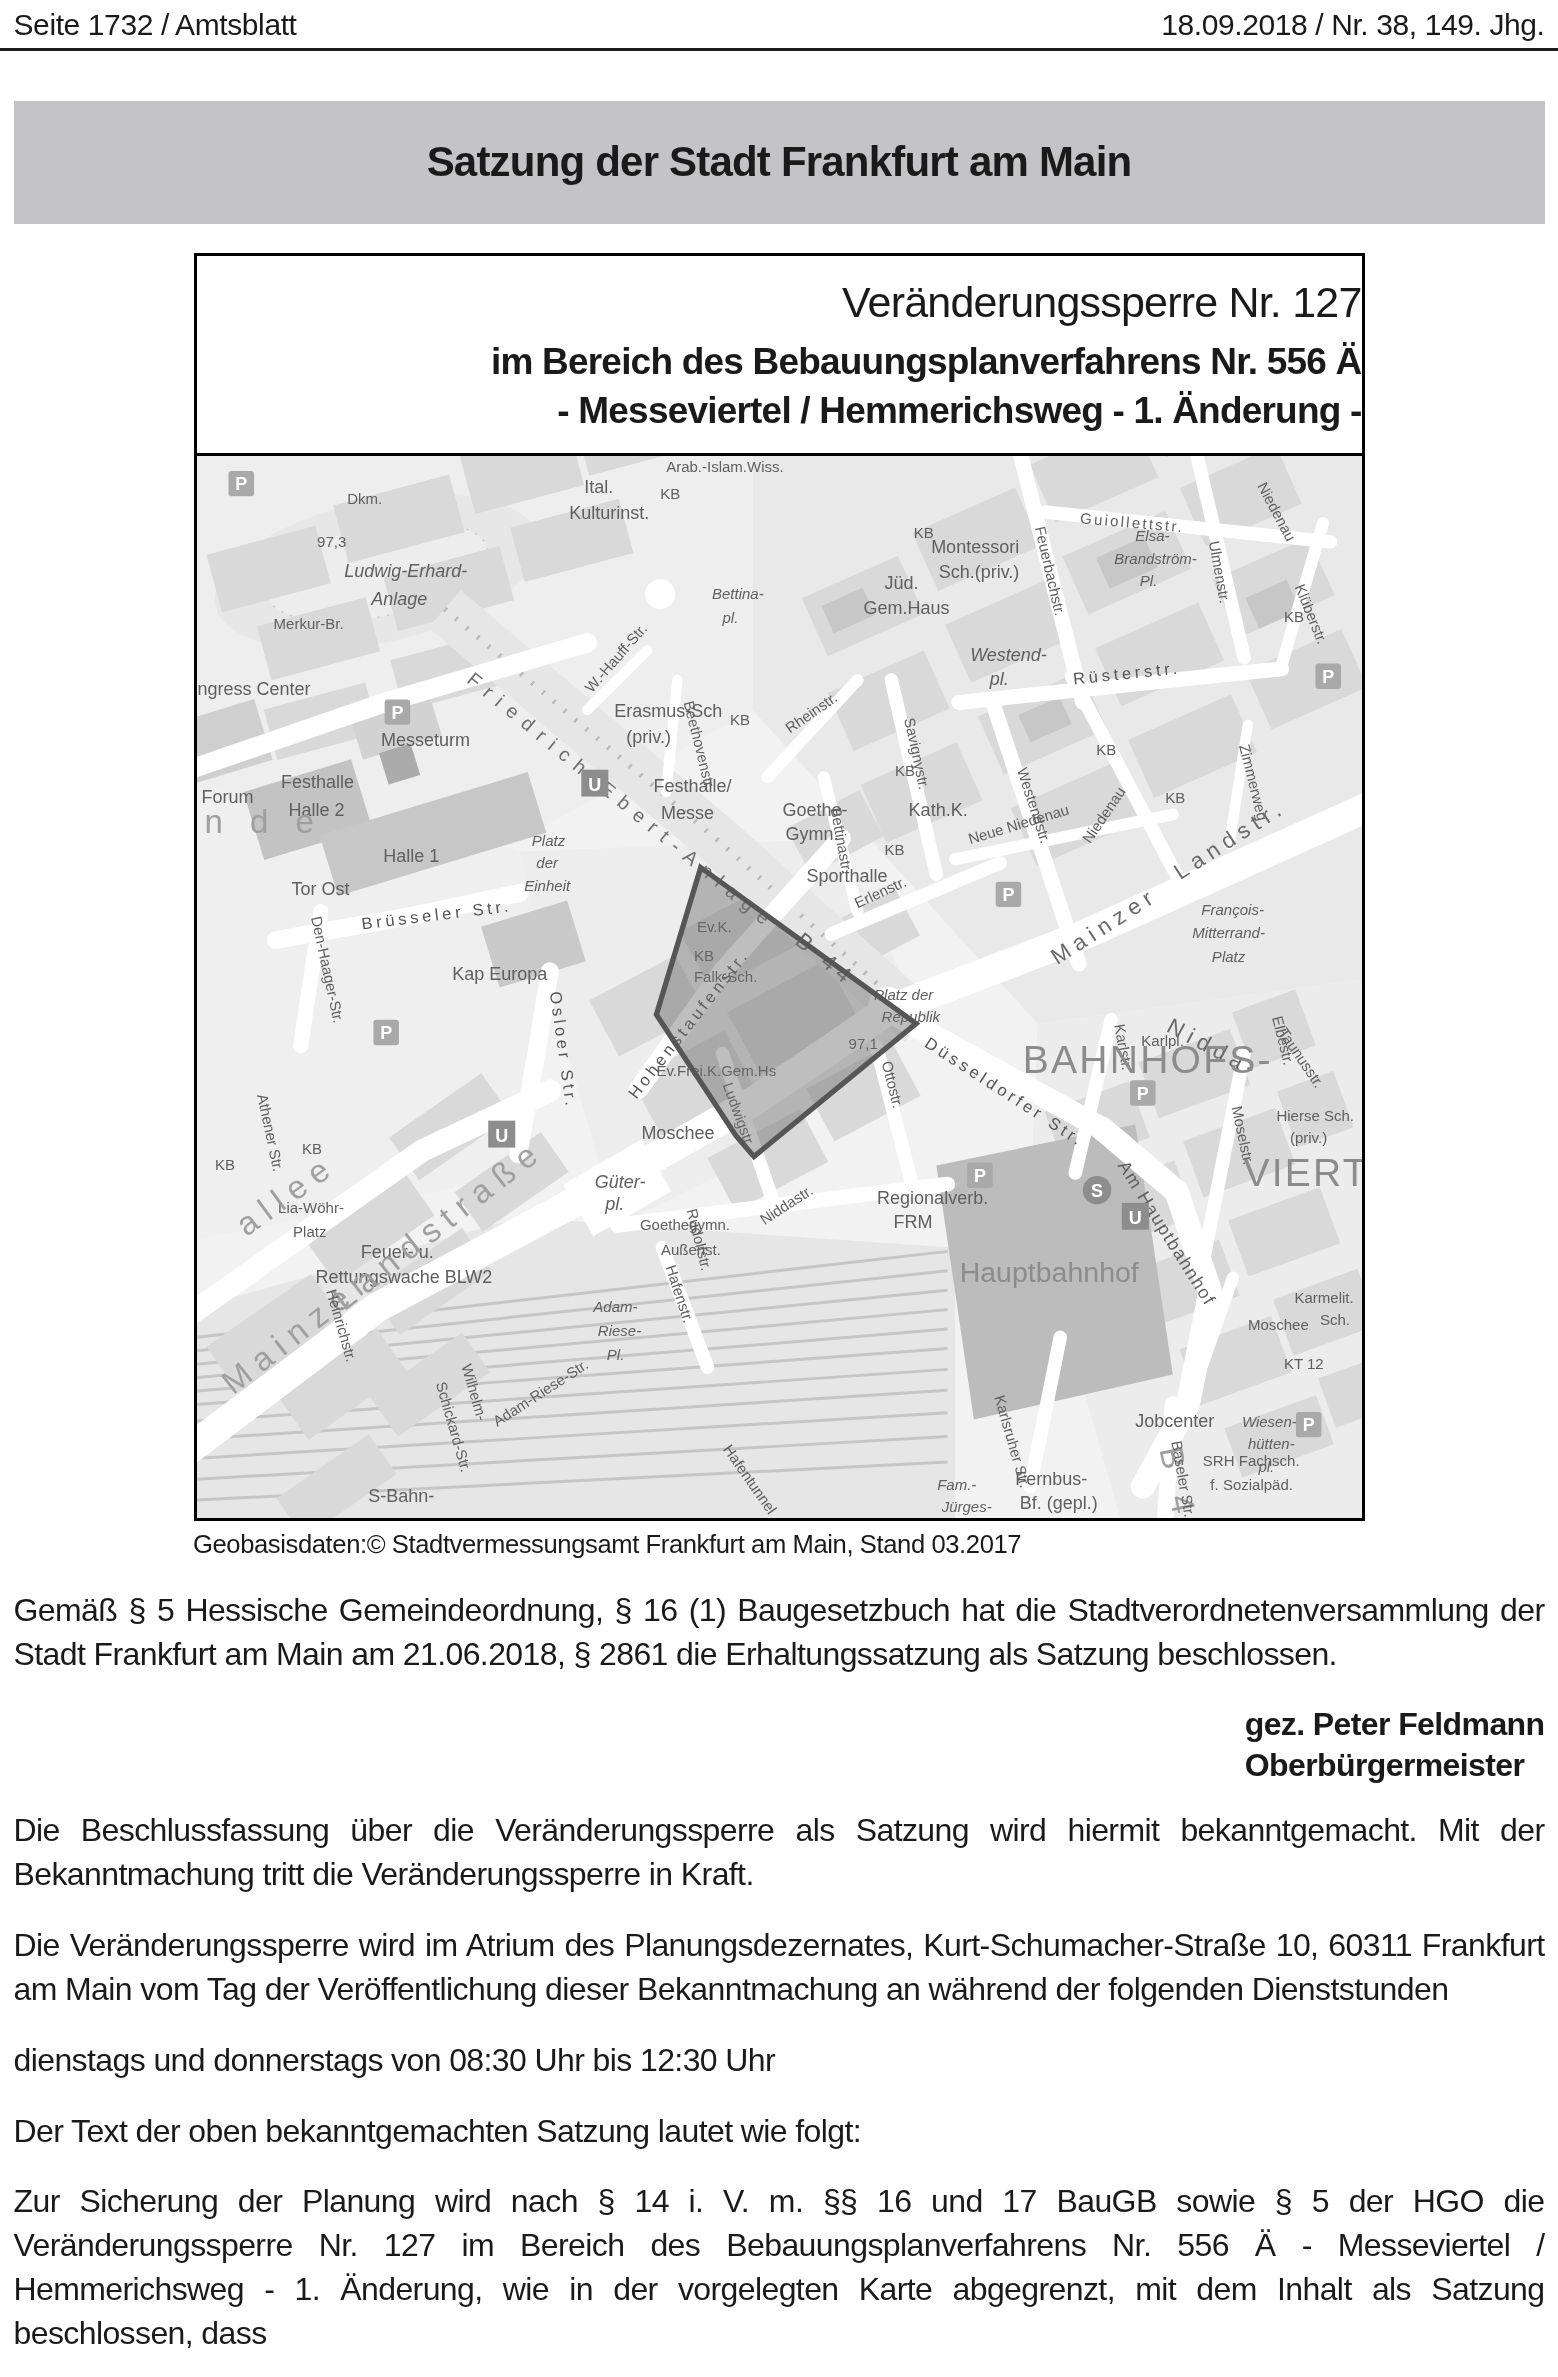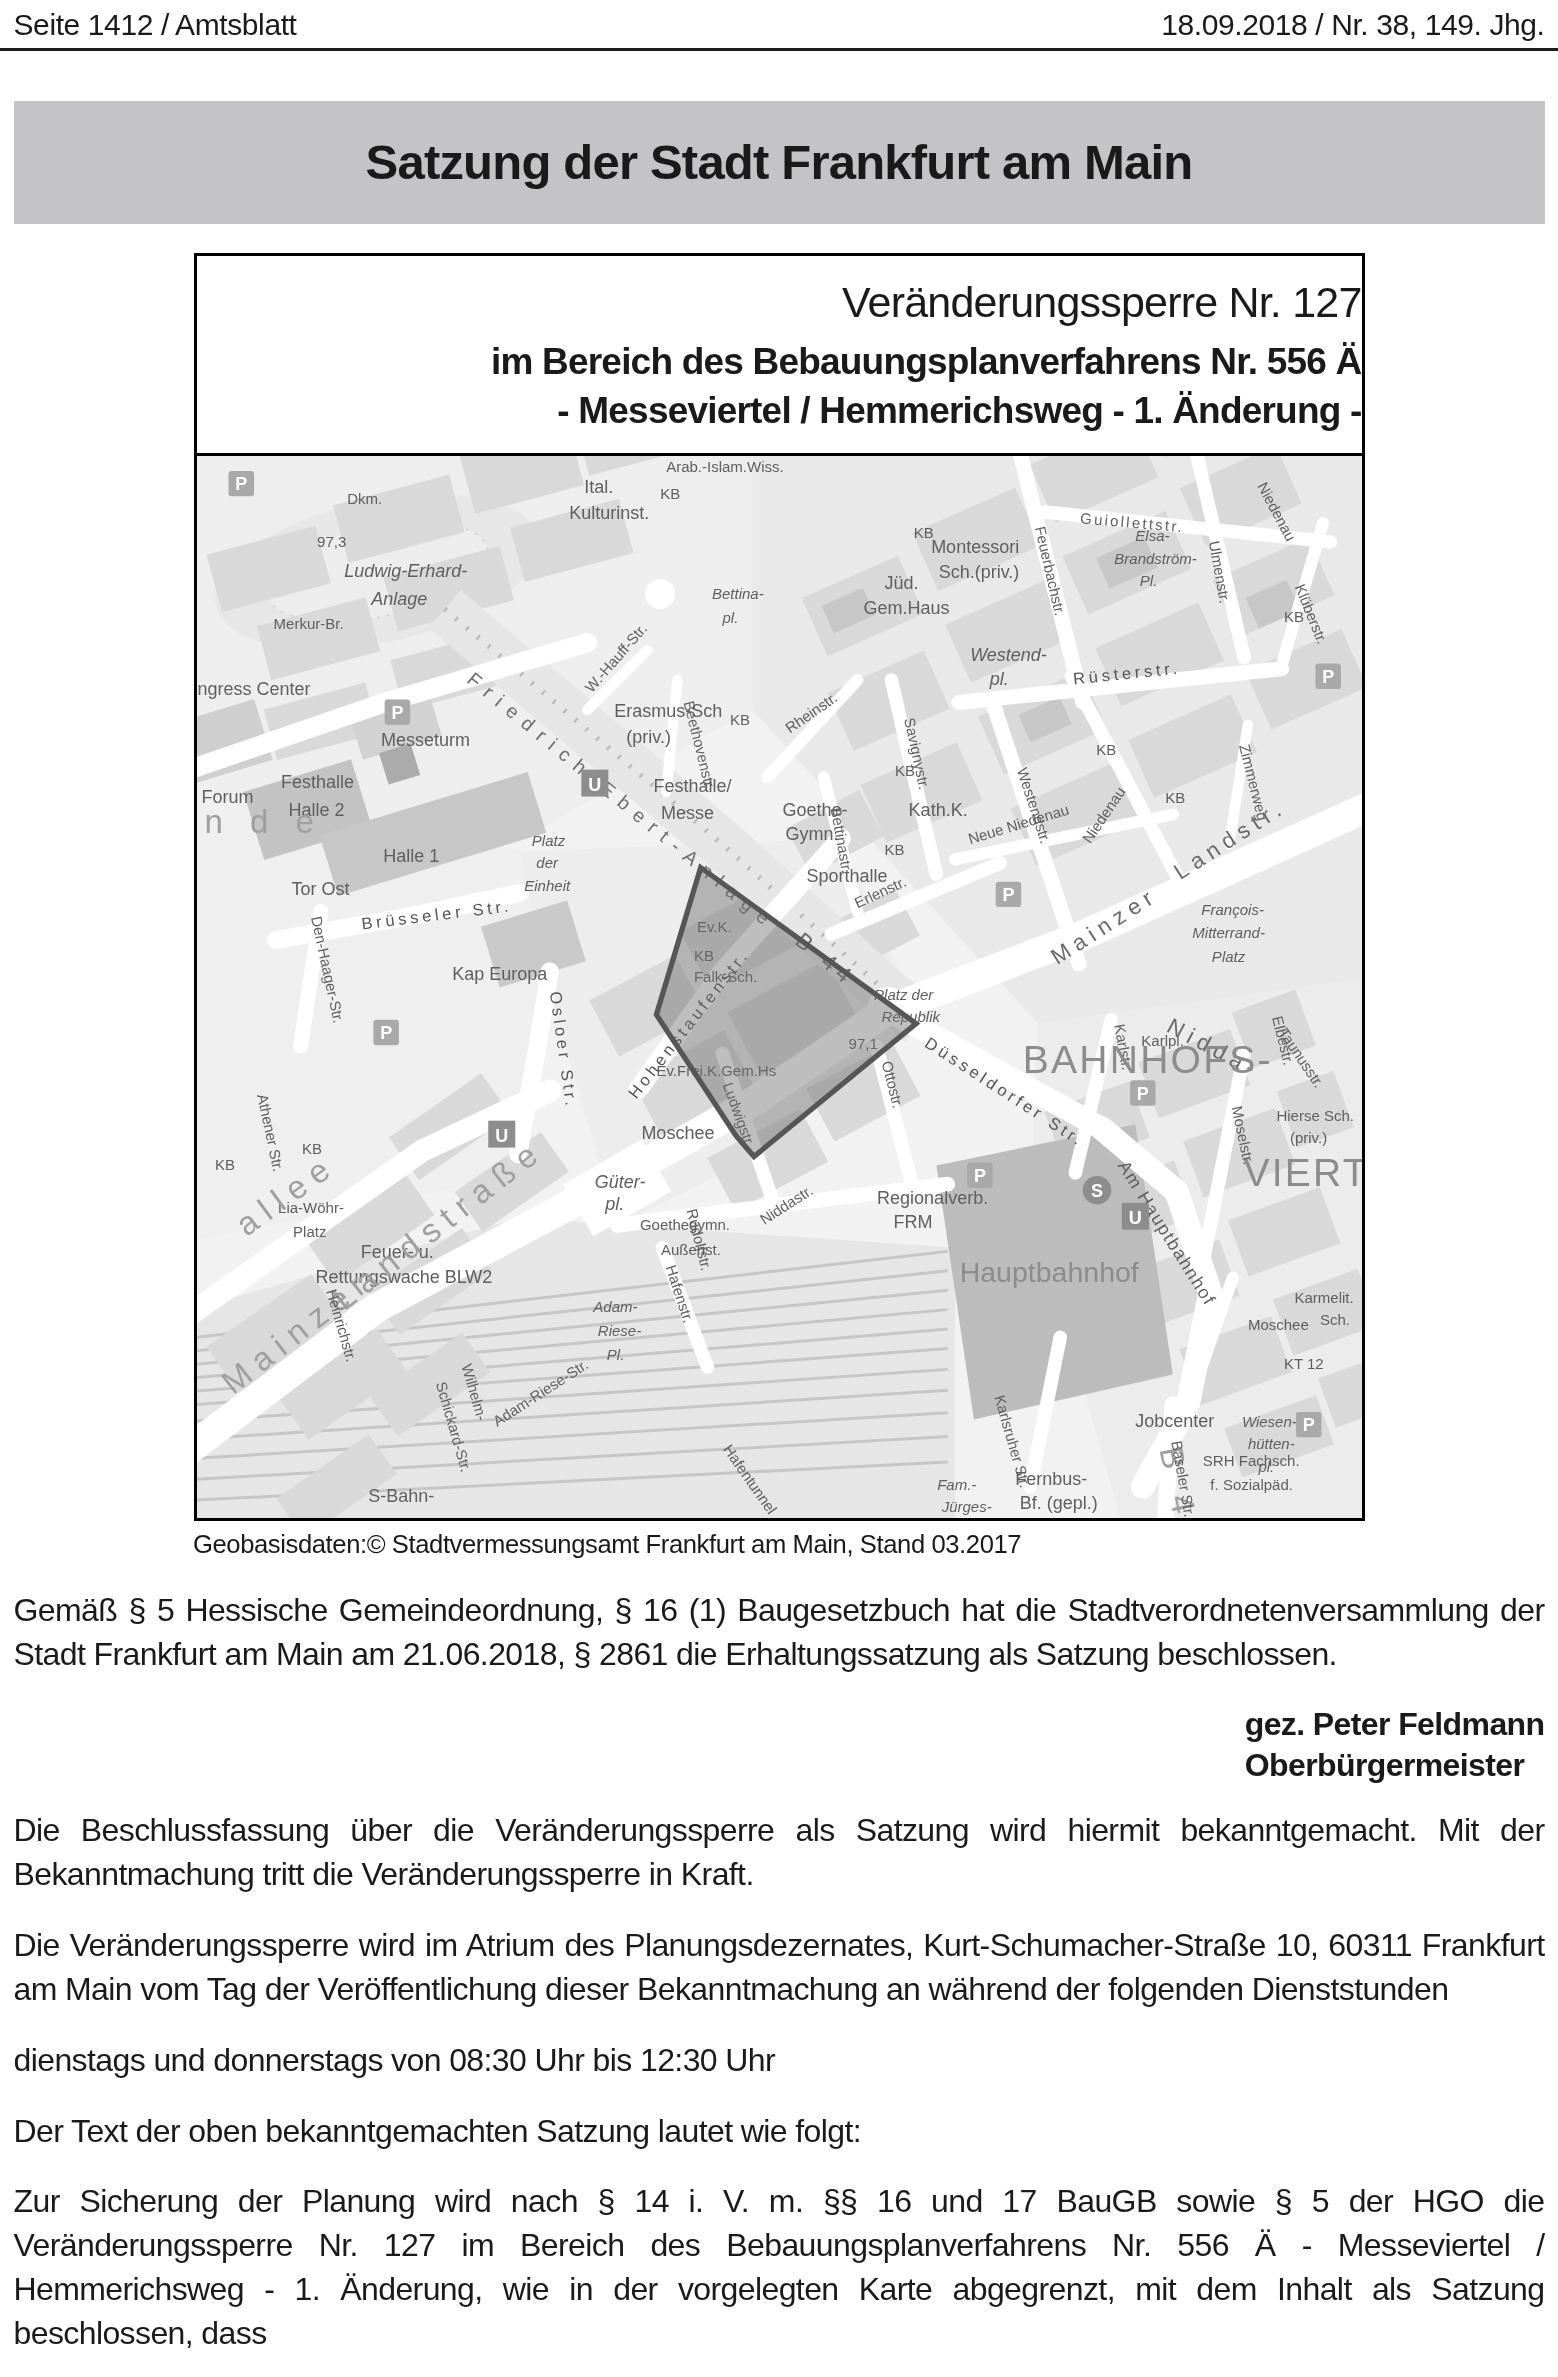--- a/index.html
+++ b/index.html
@@ -5,21 +5,21 @@
   html,body{margin:0;padding:0;background:#fff;}
   body{width:1558px;height:2377px;overflow:hidden;color:#1a1a1a;
        font-family:"Liberation Sans",sans-serif;}
   .page{width:1558px;height:2377px;position:relative;}
   
   .hdr{display:flex;justify-content:space-between;align-items:flex-end;
        padding:7.5px 13.5px 6px;border-bottom:3.8px solid #1c1c1c;font-size:30px;letter-spacing:-0.4px;}
   
   .banner{margin:50px 13.5px 0;height:123px;background:#c4c4c6;
           display:flex;align-items:center;justify-content:center;}
-  .banner h1{margin:0;font-size:49px;font-weight:bold;letter-spacing:-0.8px;text-align:center;}
+  .banner h1{margin:0;font-size:42px;font-weight:bold;letter-spacing:-0.8px;text-align:center;}
   
   .nbox{width:1165px;margin:29px auto 0;border:3.8px solid #000;}
   .nbox-titles{text-align:right;padding:18px 0 13.5px;}
   .t1{font-size:43px;margin:4.5px 0 13.5px;letter-spacing:-0.8px;}
   .t2,.t3{font-size:37px;margin:7.5px 0;letter-spacing:-0.8px;font-weight:bold;}
   .mapwrap{border-top:3px solid #000;height:1062px;overflow:hidden;position:relative;}
   .mapwrap svg{display:block;width:100%;height:100%;}
   
   .cap{margin:9px 0 0 193px;font-size:25.6px;letter-spacing:-0.4px;}
   
@@ -41,21 +41,21 @@
   .bld{fill:#d9d9d9;}
   .bldd{fill:#c7c7c7;}
   .str{stroke:#fff;fill:none;stroke-linecap:round;stroke-linejoin:round;}
 </style>
 </head>
 <body>
 
 <div class="page">
 
   <div class="hdr">
-    <span>Seite 1412 / Amtsblatt</span>
+    <span>Seite 1732 / Amtsblatt</span>
     <span>18.09.2018 / Nr. 38, 149. Jhg.</span>
   </div>
 
   <div class="banner">
     <h1>Satzung der Stadt Frankfurt am Main</h1>
   </div>
 
   <div class="nbox">
     <div class="nbox-titles">
       <div class="t1">Veränderungssperre Nr. 127</div>

